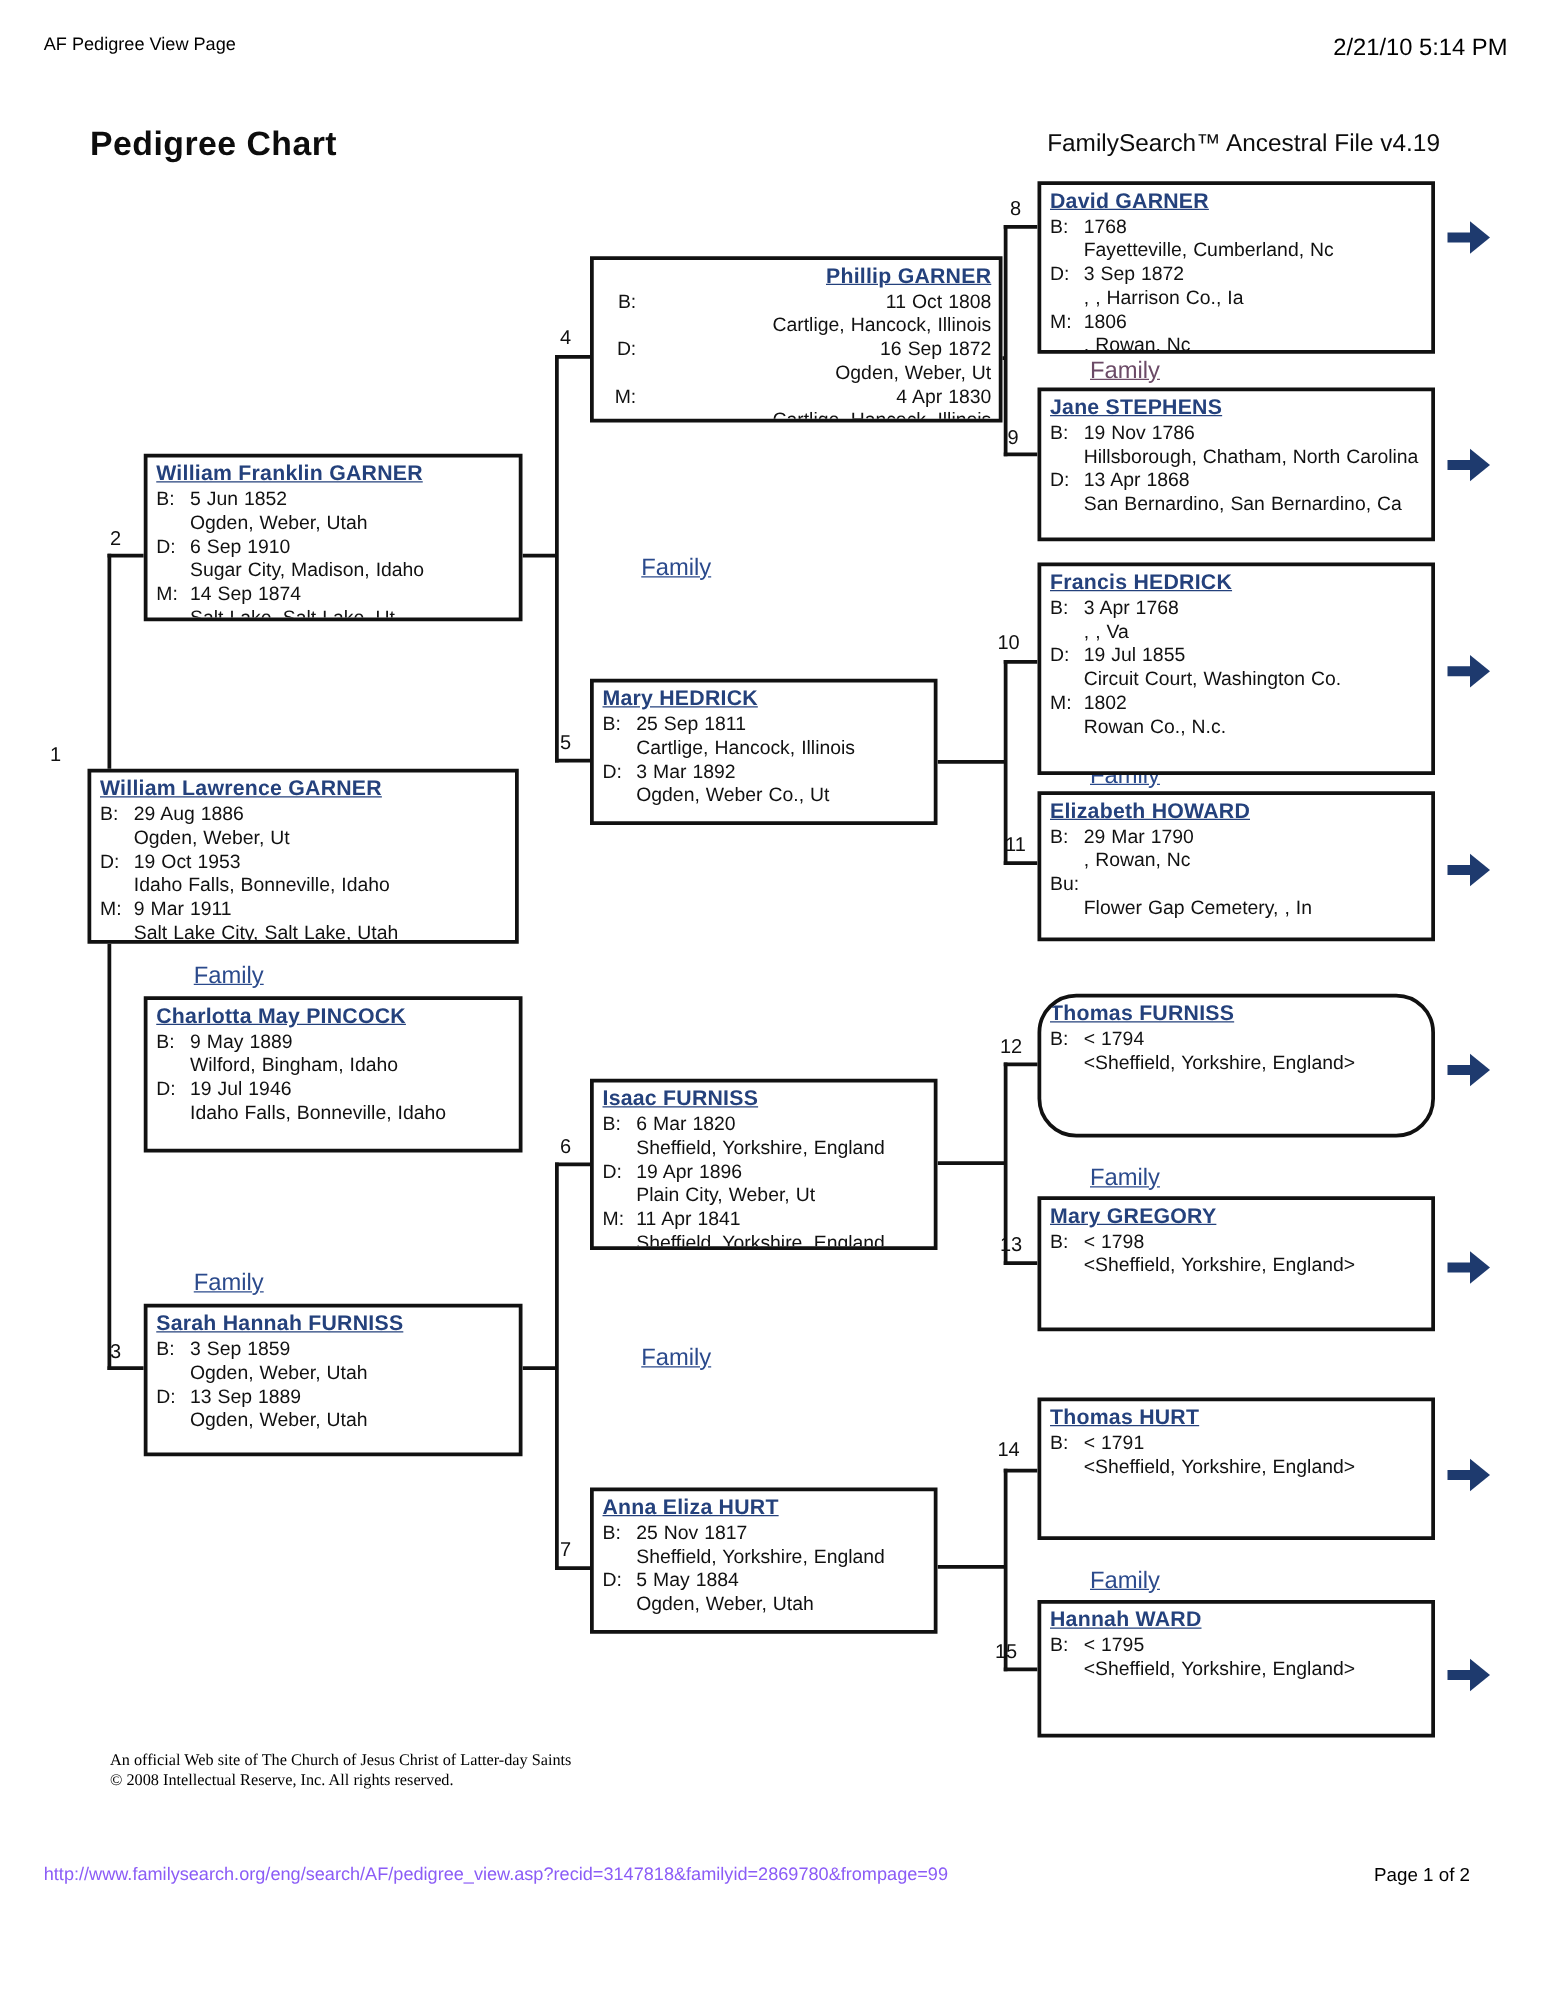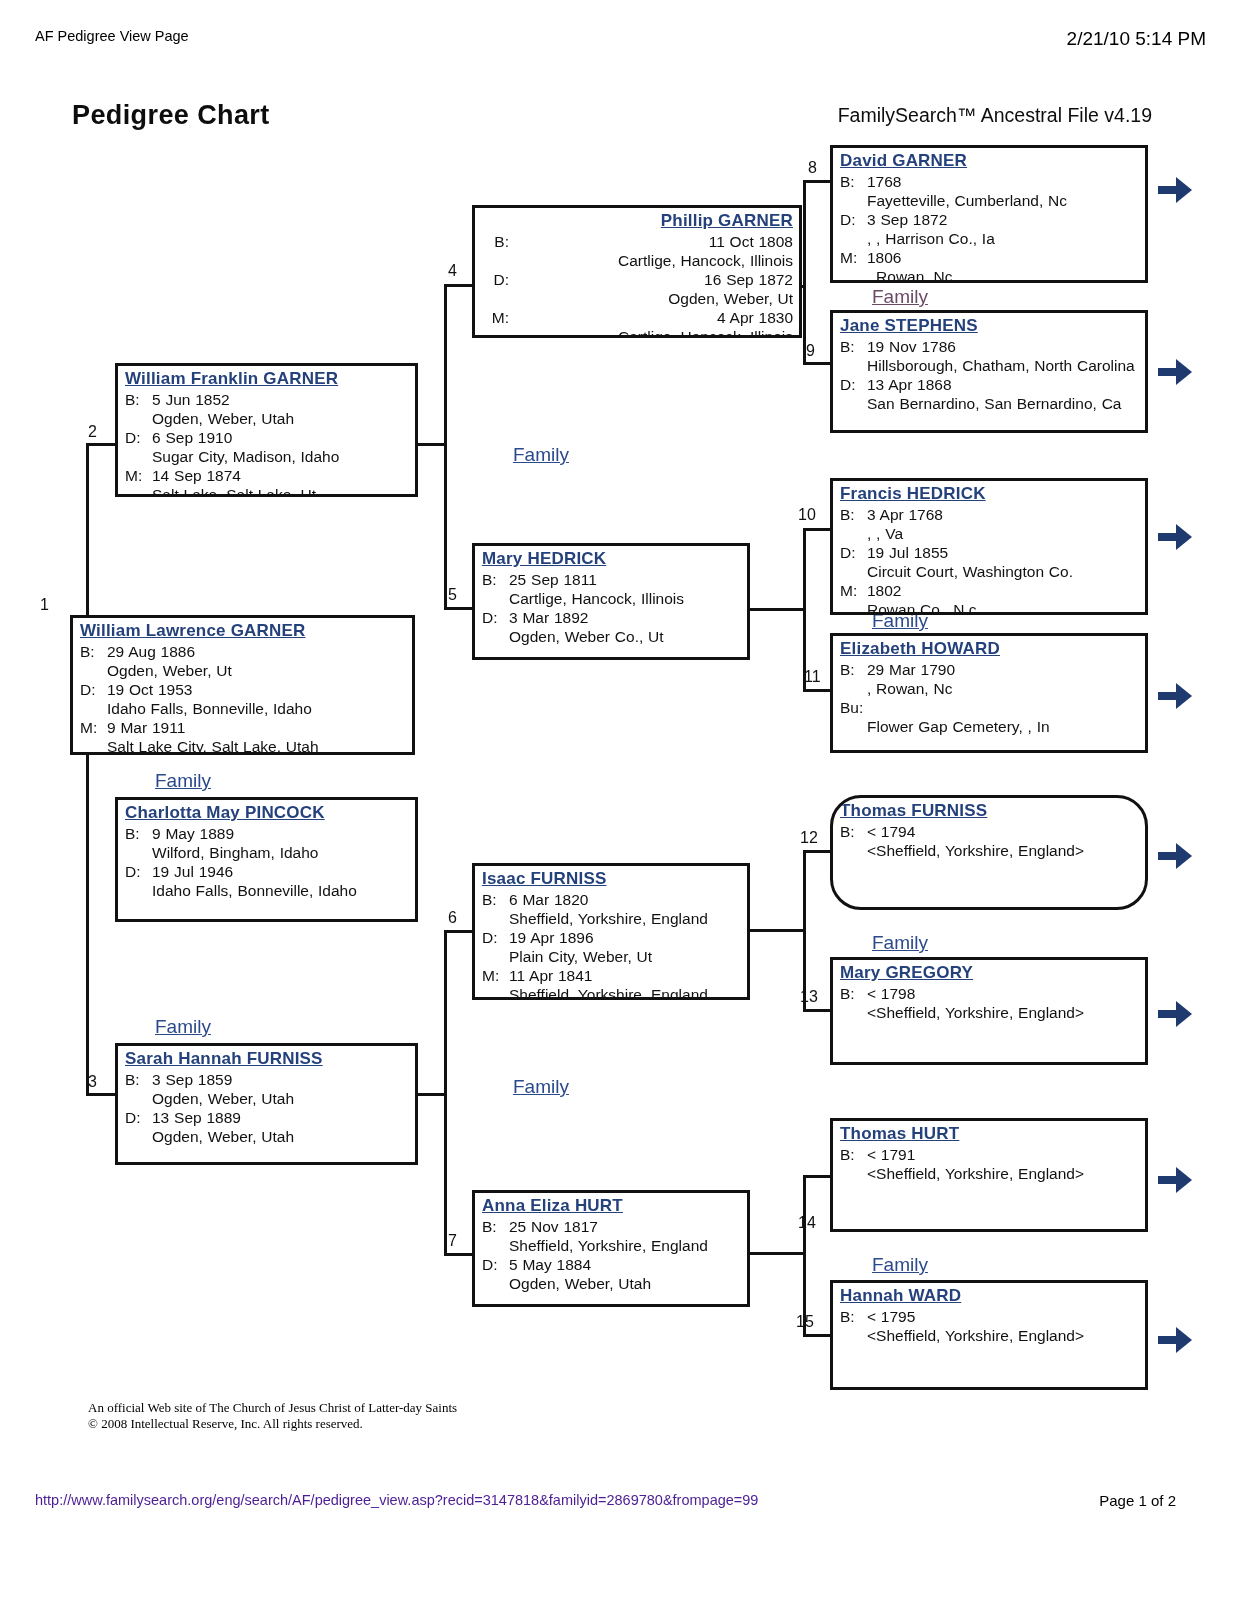--- a/index.html
+++ b/index.html
@@ -5,21 +5,21 @@
   html,body{margin:0;padding:0;background:#fff;}
   .page{position:relative;width:1236px;height:1600px;background:#fff;overflow:hidden;
         font-family:"Liberation Sans",sans-serif;color:#111;}
   
   .doc-title{position:absolute;left:35px;top:28px;font-size:14.5px;color:#000;}
   .print-time{position:absolute;right:30px;top:28px;font-size:19px;color:#000;}
   .page-title{position:absolute;left:72px;top:100px;font-size:27px;font-weight:bold;
               letter-spacing:.4px;color:#0d0d0d;margin:0;}
   .app-title{position:absolute;right:84px;top:104px;font-size:19.5px;color:#0d0d0d;}
   .footer-block{position:absolute;left:88px;top:1400px;font-size:13px;line-height:1.25;color:#000;font-family:Liberation Serif, serif;}
-  .url-text{position:absolute;left:35px;top:1492px;font-size:14.5px;color:#4c1d95;}
+  .url-text{position:absolute;left:35px;top:1492px;font-size:14.5px;color:#8b5cf6;}
   .page-num{position:absolute;right:60px;top:1492px;font-size:15px;color:#000;}
   
   .hline,.vline{position:absolute;background:#111;}
   .hline{height:3px;}
   .vline{width:3px;}
   
   .pbox{position:absolute;box-sizing:border-box;border:3px solid #111;background:#fff;
         padding:3px 6px 0 7px;overflow:hidden;}
   .pname{display:inline-block;font-weight:bold;font-size:17px;color:#24417c;
          text-decoration:underline;margin-bottom:1px;letter-spacing:.2px;cursor:pointer;white-space:nowrap;}
@@ -88,21 +88,21 @@
   <div class="pnum" style="left:448px;top:262px;">4</div>
   <div class="pnum" style="left:448px;top:586px;">5</div>
   <div class="pnum" style="left:448px;top:909px;">6</div>
   <div class="pnum" style="left:448px;top:1232px;">7</div>
   <div class="pnum" style="left:808px;top:159px;">8</div>
   <div class="pnum" style="left:806px;top:342px;">9</div>
   <div class="pnum" style="left:798px;top:506px;">10</div>
   <div class="pnum" style="left:804px;top:668px;">11</div>
   <div class="pnum" style="left:800px;top:829px;">12</div>
   <div class="pnum" style="left:800px;top:988px;">13</div>
-  <div class="pnum" style="left:798px;top:1214px;">14</div>
+  <div class="pnum" style="left:798px;top:1152px;">14</div>
   <div class="pnum" style="left:796px;top:1313px;">15</div>
 
   <a class="fam" style="left:155px;top:770px;">Family</a>
   <a class="fam" style="left:155px;top:1016px;">Family</a>
   <a class="fam" style="left:513px;top:444px;">Family</a>
   <a class="fam" style="left:513px;top:1076px;">Family</a>
   <a class="fam visited" style="left:872px;top:286px;">Family</a>
   <a class="fam" style="left:872px;top:610px;">Family</a>
   <a class="fam" style="left:872px;top:932px;">Family</a>
   <a class="fam" style="left:872px;top:1254px;">Family</a>
@@ -340,21 +340,21 @@
     <div class="pl">
         <span class="lab">D:</span>
         <span class="val">13 Apr 1868</span>
       </div>
     <div class="pl">
         <span class="lab"></span>
         <span class="val">San Bernardino, San Bernardino, Ca</span>
       </div>
   </div>
 
-  <div class="pbox" style="left:830px;top:478px;width:318px;height:137px;">
+  <div class="pbox" style="left:830px;top:450px;width:318px;height:170px;">
     <a class="pname">Francis HEDRICK</a>
     <div class="pl">
         <span class="lab">B:</span>
         <span class="val">3 Apr 1768</span>
       </div>
     <div class="pl">
         <span class="lab"></span>
         <span class="val">, , Va</span>
       </div>
     <div class="pl">

